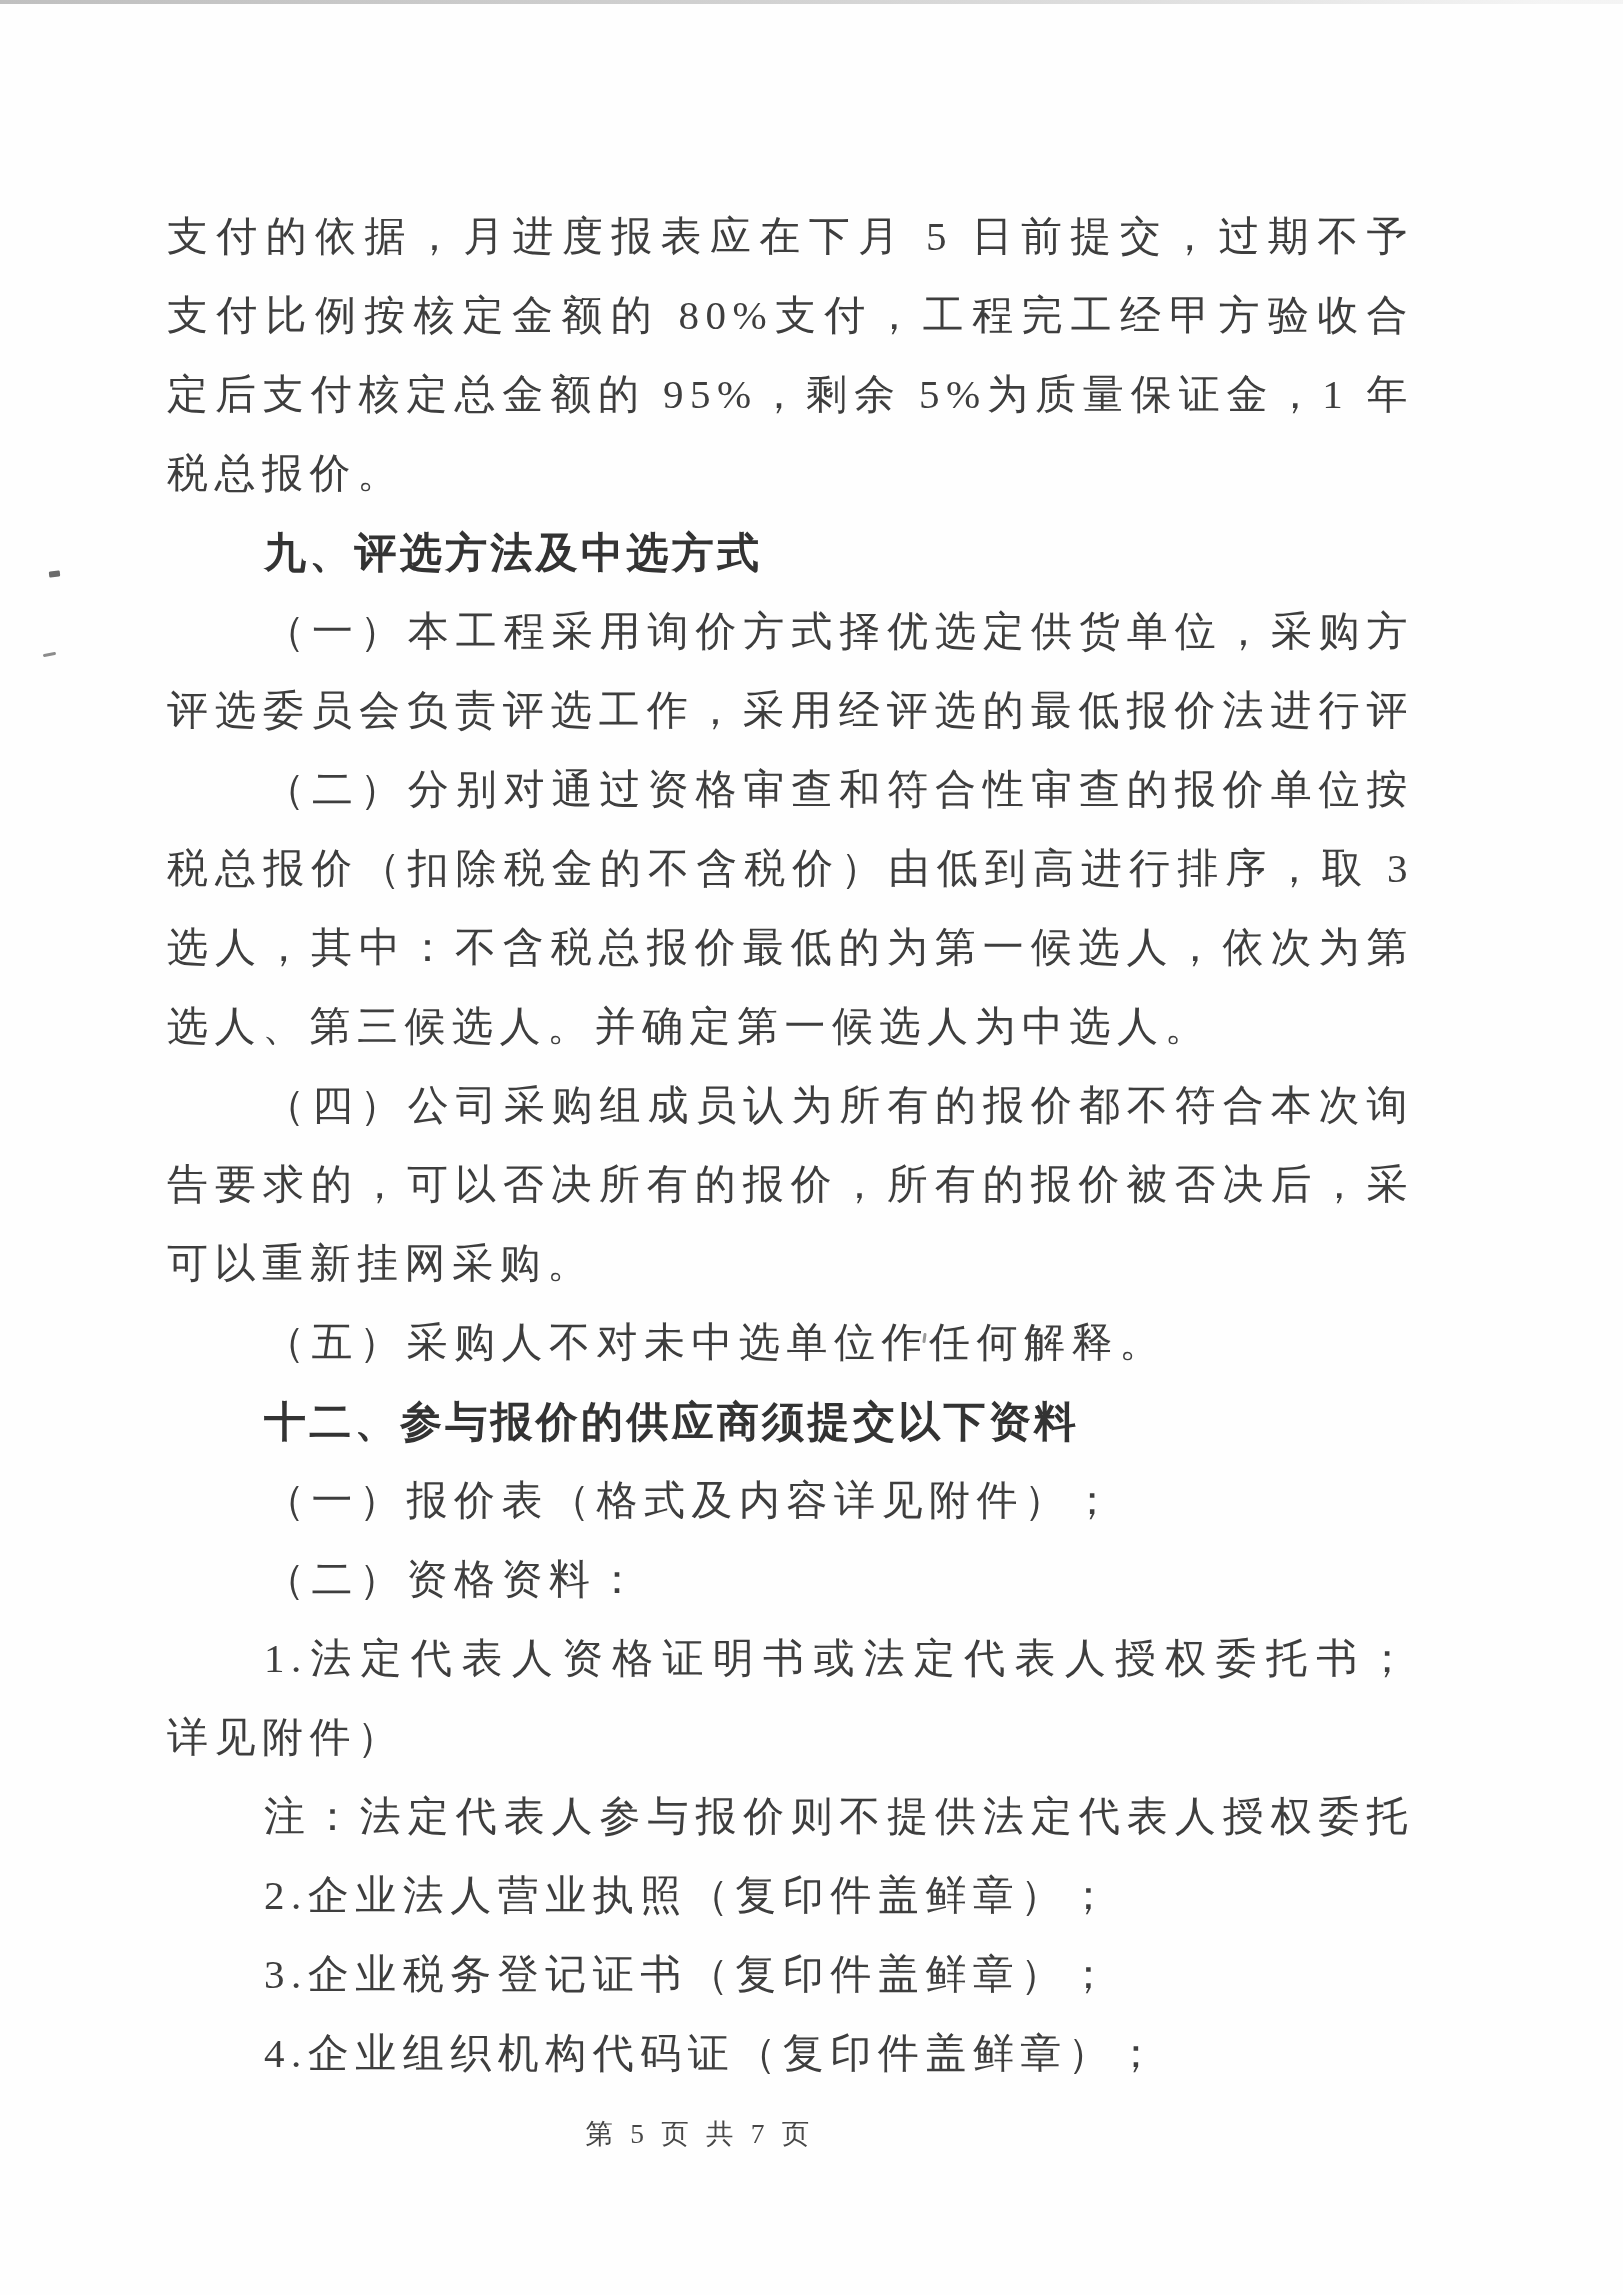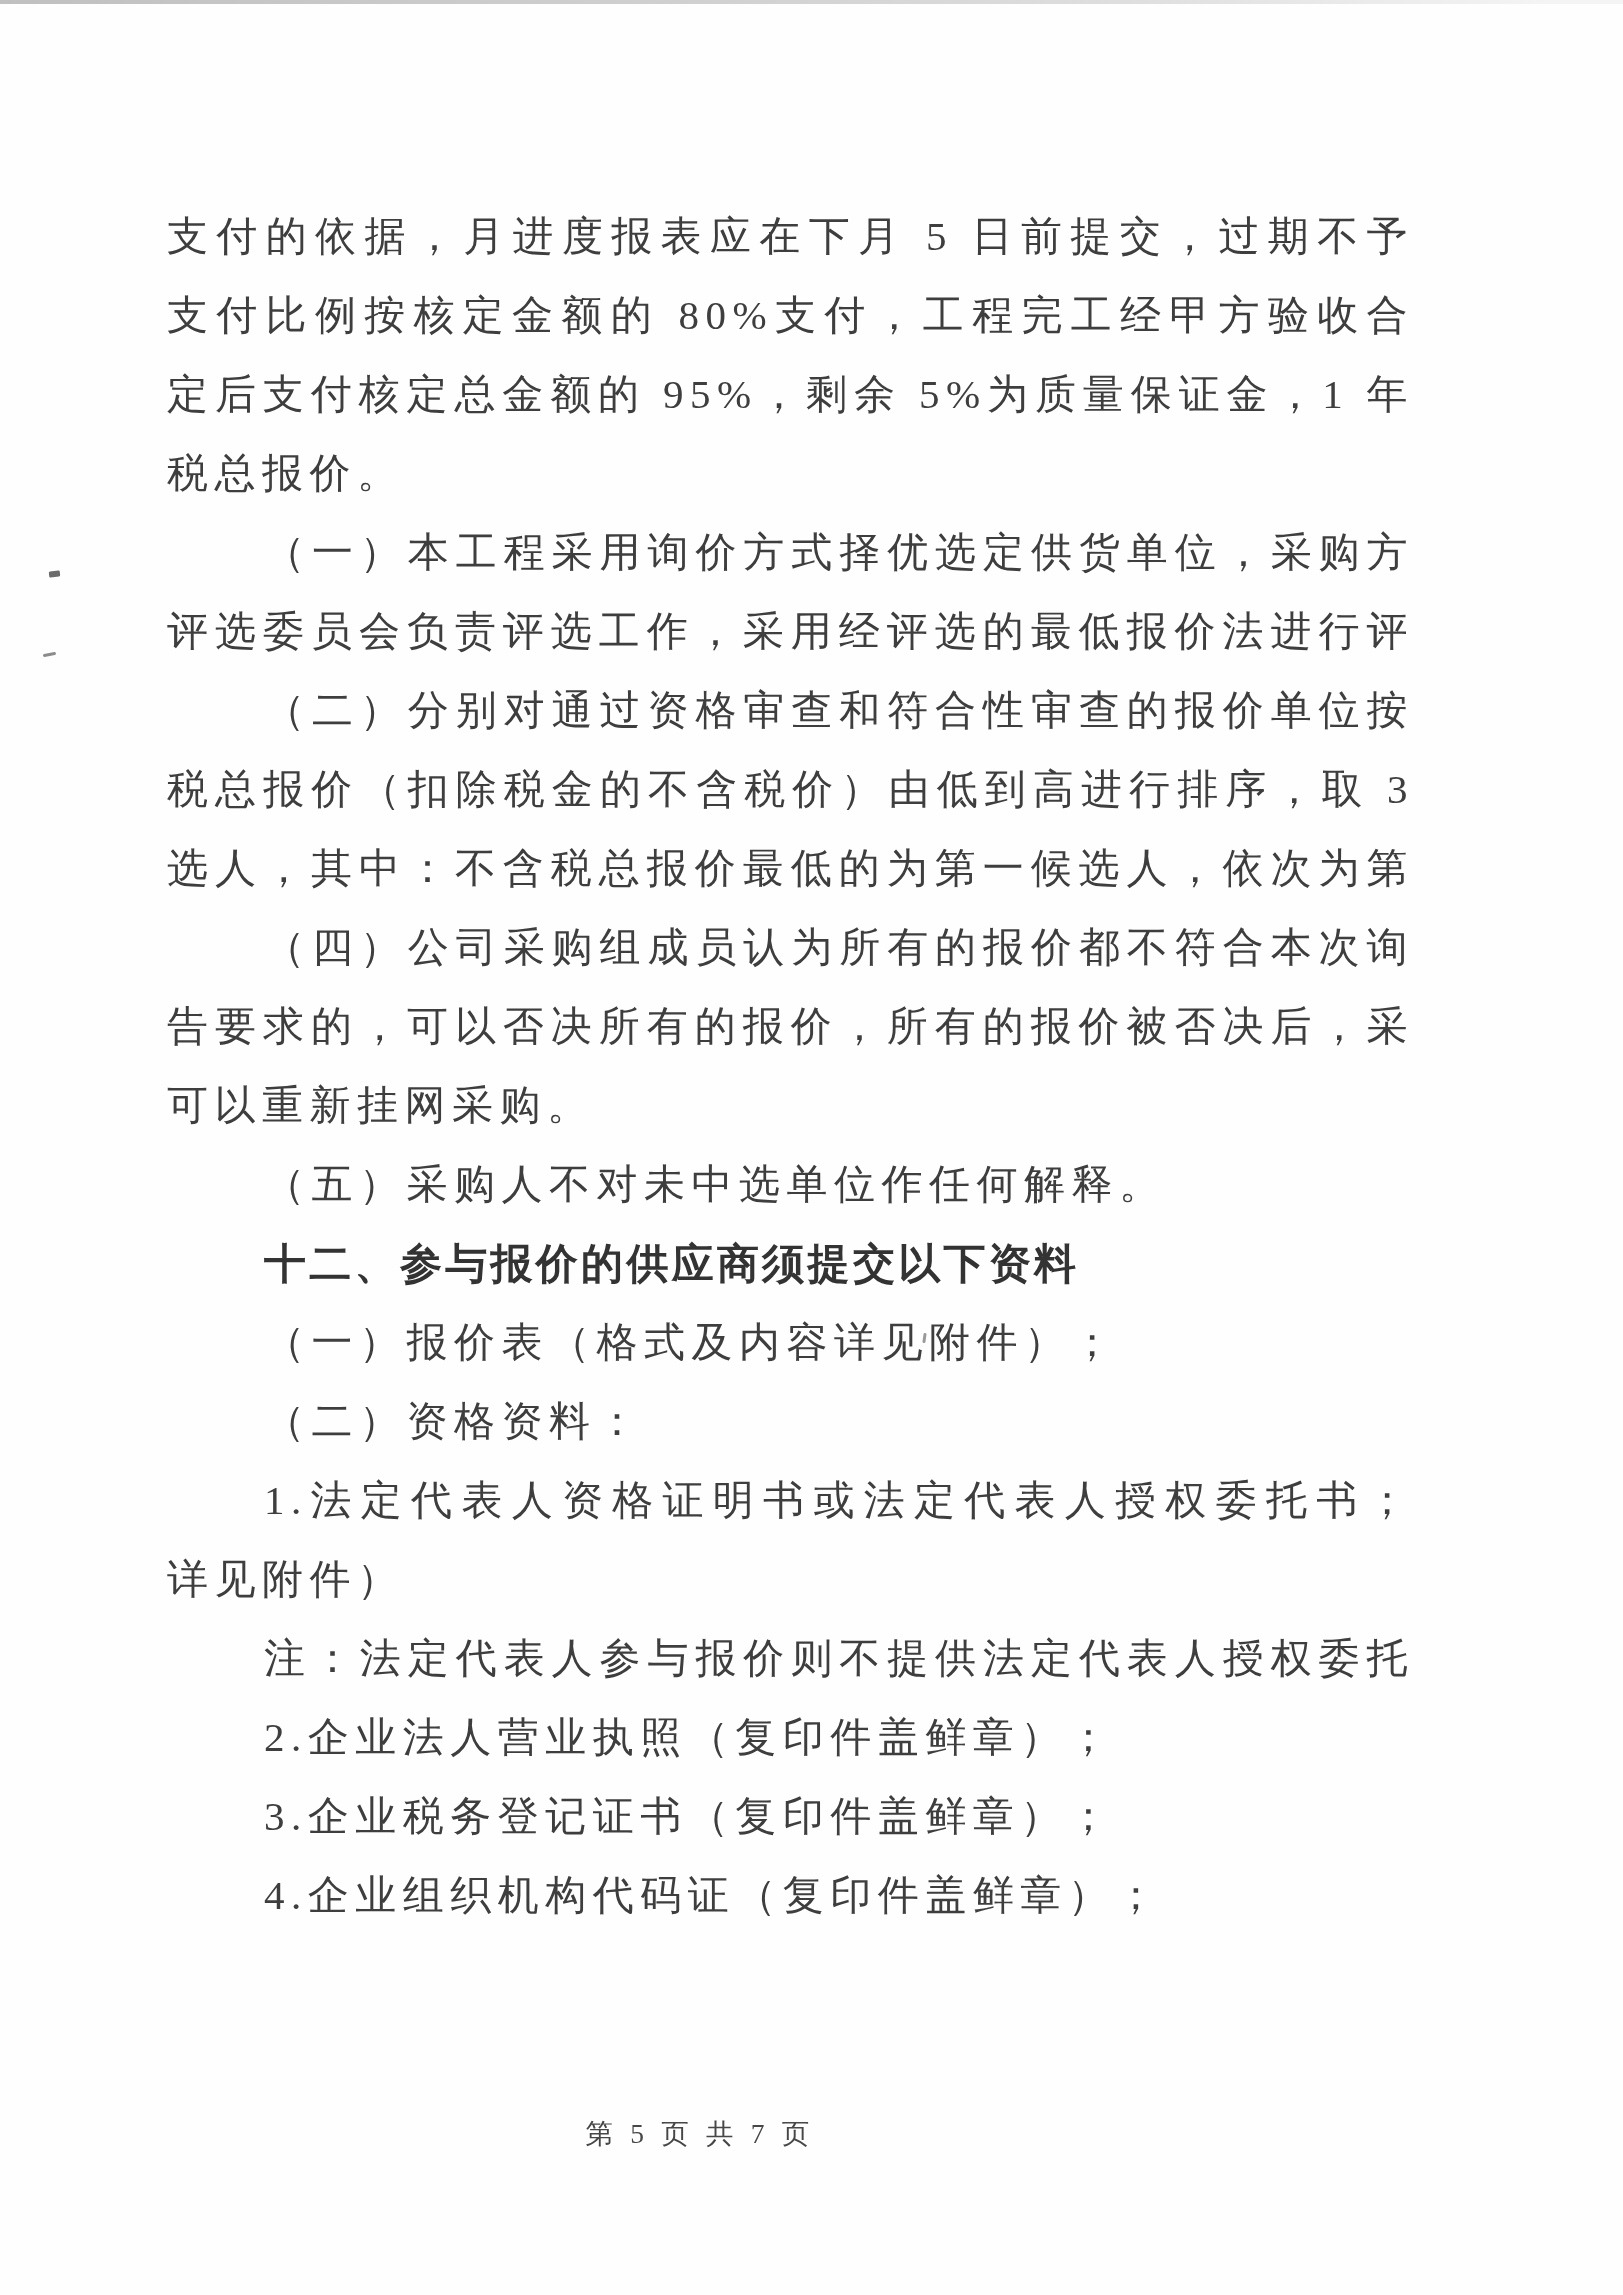--- a/index.html
+++ b/index.html
@@ -82,25 +82,27 @@
   <div class="scan-edge"></div>
   <div class="speck s1"></div>
   <div class="speck s2"></div>
   <div class="speck s3"></div>
 
   <div class="content">
     <div class="line j">支付的依据，月进度报表应在下月 5 日前提交，过期不予受理，</div>
     <div class="line j">支付比例按核定金额的 80%支付，工程完工经甲方验收合格并核</div>
     <div class="line j">定后支付核定总金额的 95%，剩余 5%为质量保证金，1 年质保期</div>
     <div class="line">税总报价。</div>
+    <div class="line h i">九、评选方法及中选方式</div>
     <div class="line i j">（一）本工程采用询价方式择优选定供货单位，采购方组建</div>
     <div class="line j">评选委员会负责评选工作，采用经评选的最低报价法进行评选。</div>
     <div class="line i j">（二）分别对通过资格审查和符合性审查的报价单位按不含</div>
     <div class="line j">税总报价（扣除税金的不含税价）由低到高进行排序，取 3 名候</div>
     <div class="line j">选人，其中：不含税总报价最低的为第一候选人，依次为第二候</div>
+    <div class="line">选人、第三候选人。并确定第一候选人为中选人。</div>
     <div class="line i j">（四）公司采购组成员认为所有的报价都不符合本次询价公</div>
     <div class="line j">告要求的，可以否决所有的报价，所有的报价被否决后，采购人</div>
     <div class="line">可以重新挂网采购。</div>
     <div class="line i">（五）采购人不对未中选单位作任何解释。</div>
     <div class="line h i">十二、参与报价的供应商须提交以下资料</div>
     <div class="line i">（一）报价表（格式及内容详见附件）；</div>
     <div class="line i">（二）资格资料：</div>
     <div class="line i j">1.法定代表人资格证明书或法定代表人授权委托书；（格式</div>
     <div class="line">详见附件）</div>
     <div class="line i j">注：法定代表人参与报价则不提供法定代表人授权委托书。</div>

